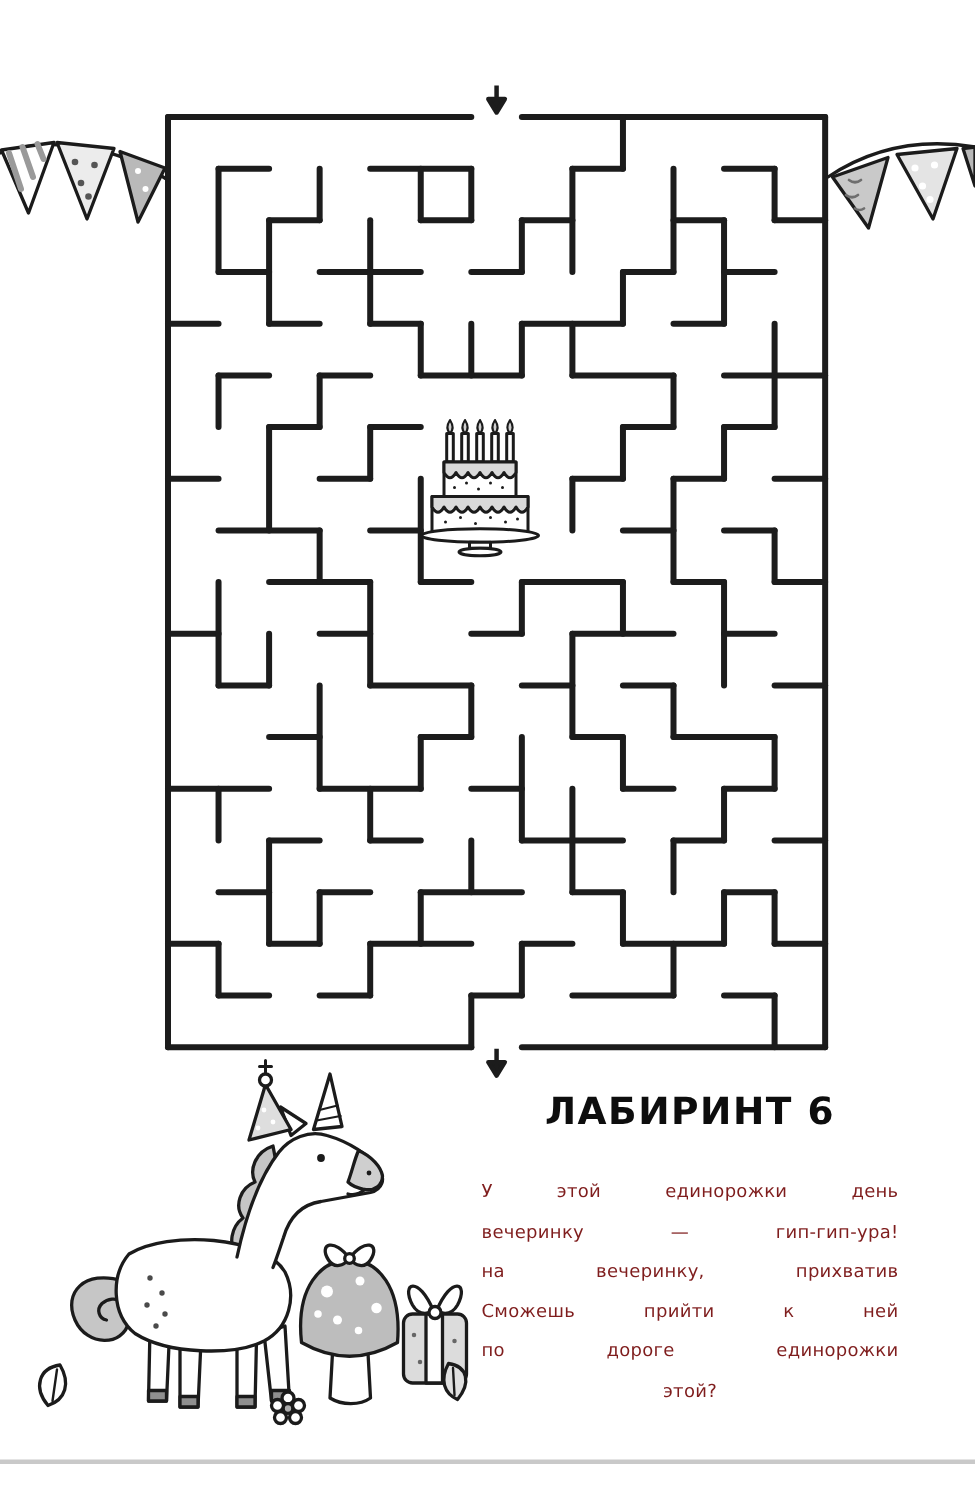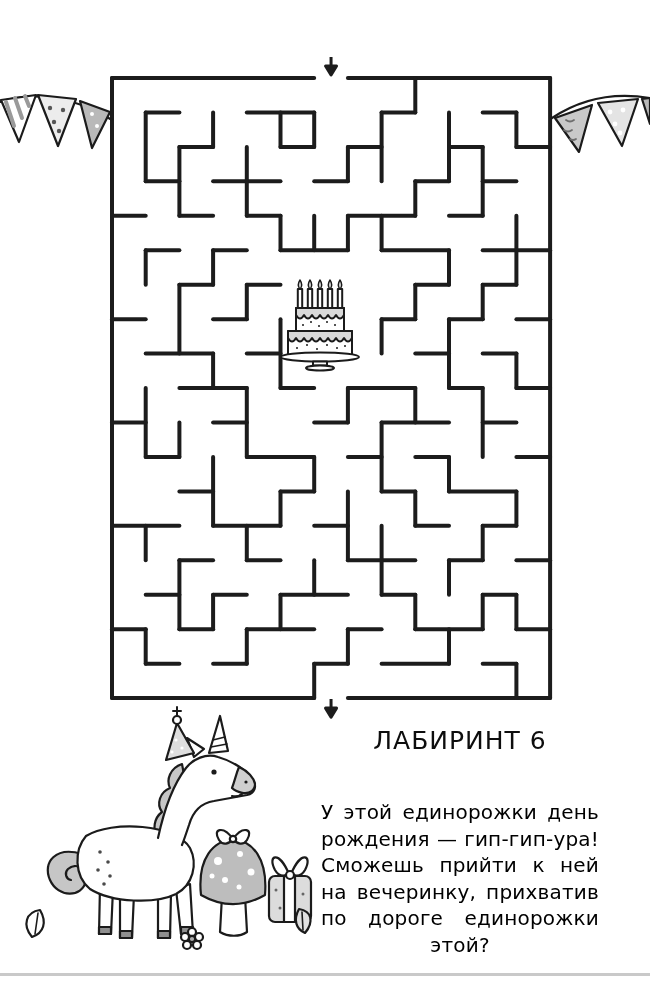--- a/index.html
+++ b/index.html
@@ -9,25 +9,25 @@
   }
   .page{position:absolute;inset:0;}
   svg{position:absolute;overflow:visible;}
   .maze{left:0;top:0;}
   .bunting-left{left:0;top:86px;width:112px;height:88px;}
   .bunting-right{left:552px;top:90px;width:98px;height:84px;}
   .cake{left:277px;top:278px;width:86px;height:100px;}
   .scene{left:18px;top:706px;width:300px;height:255px;}
   .title{
     position:absolute;left:330px;top:726px;width:260px;margin:0;
-    font-size:25px;font-weight:400;letter-spacing:1px;text-align:center;color:#0d0d0d;
+    font-size:25px;font-weight:700;letter-spacing:1px;text-align:center;color:#0d0d0d;
   }
   .story{
-    position:absolute;left:321px;top:799px;width:278px;
-    font-size:20px;line-height:26.5px;letter-spacing:.2px;color:#000000;
+    position:absolute;left:321px;top:781px;width:278px;
+    font-size:12px;line-height:26.5px;letter-spacing:.2px;color:#7f1d1d;
   }
   .story-line{text-align:justify;text-align-last:justify;text-justify:inter-word;}
   .story-line.last{text-align-last:center;}
   .divider{position:absolute;left:0;top:973px;width:650px;height:3px;background:#c9c9c9;}
 </style>
 </head>
 <body>
 
 <div class="page">
 
@@ -345,21 +345,21 @@
       <path d="M20,207 L17,228" stroke-width="1.6"></path>
       <path fill="#e0e0e0" d="M287,227 C296,216 294,205 281,203 C275,214 278,223 287,227 Z"></path>
       <path d="M284,206 L285,224" stroke-width="1.6"></path>
     </g>
   </svg>
 
   <h1 class="title">ЛАБИРИНТ 6</h1>
 
   <div class="story">
       <div class="story-line">У этой единорожки день</div>
-      <div class="story-line">рождения — гип-гип-ура!</div>
+      <div class="story-line">вечеринку — гип-гип-ура!</div>
+      <div class="story-line">на вечеринку, прихватив</div>
       <div class="story-line">Сможешь прийти к ней</div>
-      <div class="story-line">на вечеринку, прихватив</div>
       <div class="story-line">по дороге единорожки</div>
       <div class="story-line last">этой?</div>
     </div>
 
   <div class="divider"></div>
 </div>
 
 </body></html>

